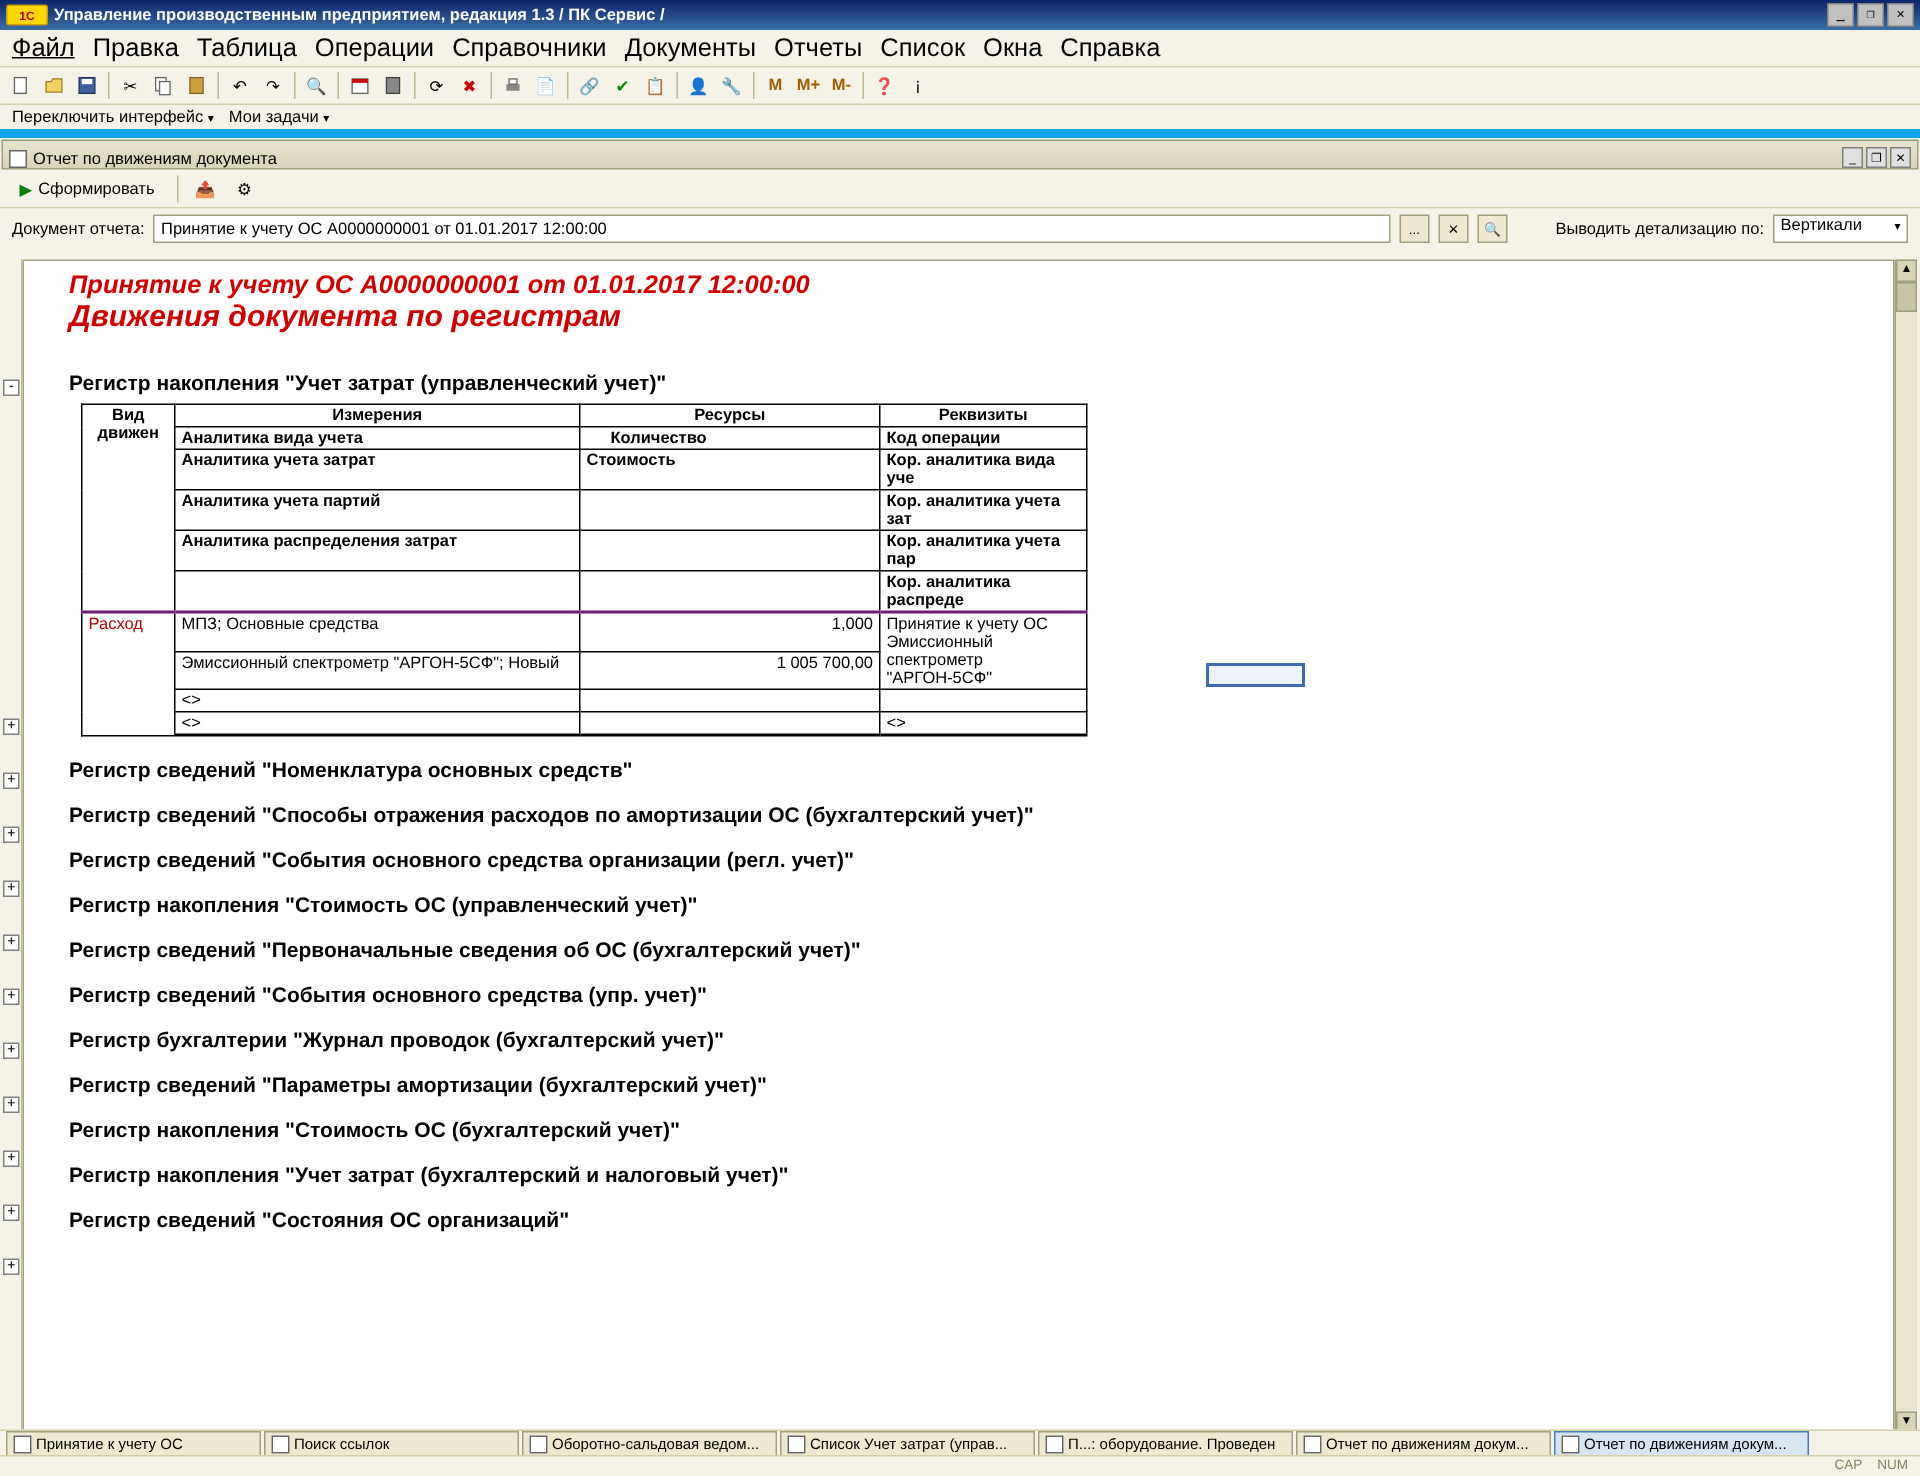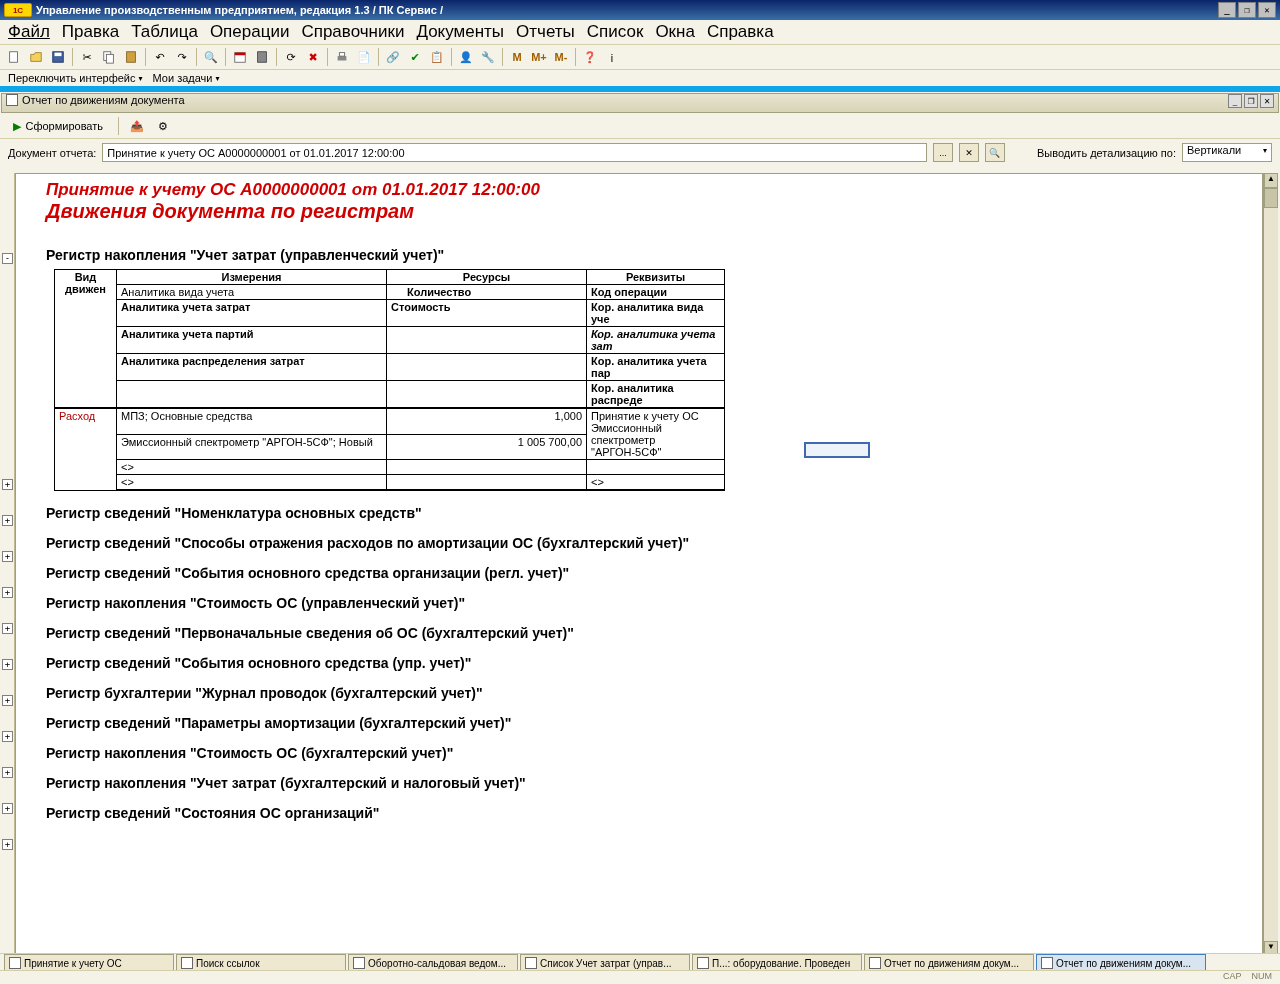--- a/index.html
+++ b/index.html
@@ -11,21 +11,21 @@
   .menubar { background:#f5f2e8; padding:2px 8px; display:flex; gap:12px; font-size:17px; border-bottom:1px solid #d4cfa8;}
   .menubar span { cursor:pointer; }
   .menubar span u { text-decoration:underline; }
   .toolbar { background:#f5f2e8; padding:2px 4px; display:flex; gap:2px; border-bottom:1px solid #d4cfa8; align-items:center;}
   .tbtn { width:20px; height:20px; border:1px solid transparent; display:flex; align-items:center; justify-content:center; font-size:11px; cursor:pointer; }
   .tbtn svg{width:14px;height:14px;}
   .tsep { width:1px; height:18px; background:#c0b890; margin:0 2px;}
   .toolbar2 { background:#f5f2e8; padding:2px 8px; border-bottom:6px solid #0ea5e9; display:flex; gap:10px; font-size:11px;}
   .dd { display:flex; align-items:center; gap:3px; cursor:pointer;}
   .dd::after{content:"▾"; font-size:8px;}
-  .docwin-title { background:linear-gradient(#e8e4d0,#d8d4b8); border:1px solid #a0a080; height:20px; display:flex; align-items:flex-start; padding:0 4px; font-size:11px; margin:1px;}
+  .docwin-title { background:linear-gradient(#e8e4d0,#d8d4b8); border:1px solid #a0a080; height:20px; display:flex; align-items:flex-end; padding:0 4px; font-size:11px; margin:1px;}
   .docwin-title .smallbtns { margin-left:auto; display:flex; gap:2px;}
   .smallbtn { width:14px; height:14px; border:1px solid #808080; background:#e0e0e0; font-size:8px; display:flex;align-items:center;justify-content:center; cursor:pointer;}
   .doc-toolbar { background:#f5f2e8; padding:2px 6px; display:flex; align-items:center; gap:6px; border-bottom:1px solid #d4cfa8;}
   .btn-form { display:flex; align-items:center; gap:4px; padding:2px 6px; border:1px solid transparent; cursor:pointer; font-size:11px;}
   .green-tri{color:#008000;font-size:11px;}
   .param-row { background:#f5f2e8; padding:4px 8px; display:flex; align-items:center; gap:6px; font-size:11px;}
   .param-input { flex:1; background:#fff; border:1px solid #a0a080; height:19px; padding:0 4px; font-size:11px;}
   .param-btn { width:20px; height:19px; border:1px solid #a0a080; background:#efe8d0; font-size:9px; cursor:pointer; display:flex;align-items:center;justify-content:center;}
   .select { background:#fff; border:1px solid #a0a080; height:19px; padding:0 18px 0 4px; font-size:11px; position:relative; min-width:90px;}
   .select::after{content:"▾"; position:absolute; right:4px; top:2px; font-size:8px;}
@@ -33,21 +33,21 @@
   .gutter { width:13px; background:#f5f2e8; border-right:1px solid #c0b890; padding-top:80px;}
   .gnode { width:11px; height:11px; border:1px solid #808080; background:#fff; font-size:9px; line-height:9px; text-align:center; margin:0 0 25px 0; cursor:pointer; font-family:monospace;}
   .report-scroll { flex:1; overflow:auto; background:#fff; border:1px solid #a0a080; position:relative;}
   .report-content { padding:6px 30px 10px 30px; font-family: Arial, sans-serif;}
   .rpt-title { color:#d00000; font-style:italic; font-weight:bold; font-size:17px; margin:0;}
   .rpt-sub { color:#d00000; font-style:italic; font-weight:bold; font-size:20px; margin:0 0 24px 0;}
   .reg-head { font-weight:bold; font-size:14px; margin:14px 0 6px 0;}
   table.reg { border-collapse:collapse; font-size:11px; margin-left:8px;}
   table.reg th, table.reg td { border:1px solid #000; padding:1px 4px; vertical-align:top; text-align:left;}
   table.reg th { font-weight:bold; text-align:center; background:#fff;}
-  table.reg .thick-top td{border-top:2px solid #000000;}
+  table.reg .thick-top td{border-top:2px solid #701a75;}
   table.reg tbody tr:last-child td{border-bottom:2px solid #000;}
   .num { text-align:right !important;}
   .red { color:#b00000;}
   .blue-box{position:absolute; left:788px; top:268px; width:66px; height:16px; border:2px solid #4169b0; background:#eef3fb;}
   .vscroll{width:15px; background:#e8e4d0; border-left:1px solid #a0a080; display:flex; flex-direction:column;}
   .vscroll .arr{height:15px; background:#d8d4b8; border:1px solid #a0a080; font-size:8px; text-align:center; cursor:pointer;}
   .vscroll .track{flex:1; position:relative;}
   .vscroll .thumb{position:absolute; top:0; left:0; right:0; height:20px; background:#c8c4a8; border:1px solid #a0a080;}
   .taskbar { position:absolute; left:0; right:0; bottom:12px; height:19px; background:#f5f2e8; border-top:1px solid #d4cfa8; display:flex; padding:0 4px; gap:2px;}
   .taskbtn { flex:0 0 170px; border:1px solid #a0a080; background:#efe8d0; font-size:10px; padding:1px 4px; display:flex; align-items:center; gap:3px; cursor:pointer; overflow:hidden; white-space:nowrap;}
@@ -214,33 +214,33 @@
       <div class="reg-head">Регистр накопления "Учет затрат (управленческий учет)"</div>
       <table class="reg">
         <thead>
           <tr>
             <th rowspan="6" style="width:62px;">Вид движен</th>
             <th style="width:270px;">Измерения</th>
             <th style="width:200px;">Ресурсы</th>
             <th style="width:138px;">Реквизиты</th>
           </tr>
           <tr>
-              <td style="font-weight:normal;">Аналитика вида учета</td>
+              <td style="font-weight:bold;">Аналитика вида учета</td>
               <td style="font-weight:bold;padding-left:20px;">Количество</td>
               <td style="font-weight:bold;">Код операции</td>
             </tr>
           <tr>
               <td style="font-weight:bold;">Аналитика учета затрат</td>
               <td style="font-weight:bold;">Стоимость</td>
               <td style="font-weight:bold;">Кор. аналитика вида уче</td>
             </tr>
           <tr>
               <td style="font-weight:bold;">Аналитика учета партий</td>
               <td></td>
-              <td style="font-weight:bold;font-style:italic;">Кор. аналитика учета зат</td>
+              <td style="font-weight:bold;">Кор. аналитика учета зат</td>
             </tr>
           <tr>
               <td style="font-weight:bold;">Аналитика распределения затрат</td>
               <td></td>
               <td style="font-weight:bold;">Кор. аналитика учета пар</td>
             </tr>
           <tr>
               <td></td>
               <td></td>
               <td style="font-weight:bold;">Кор. аналитика распреде</td>

